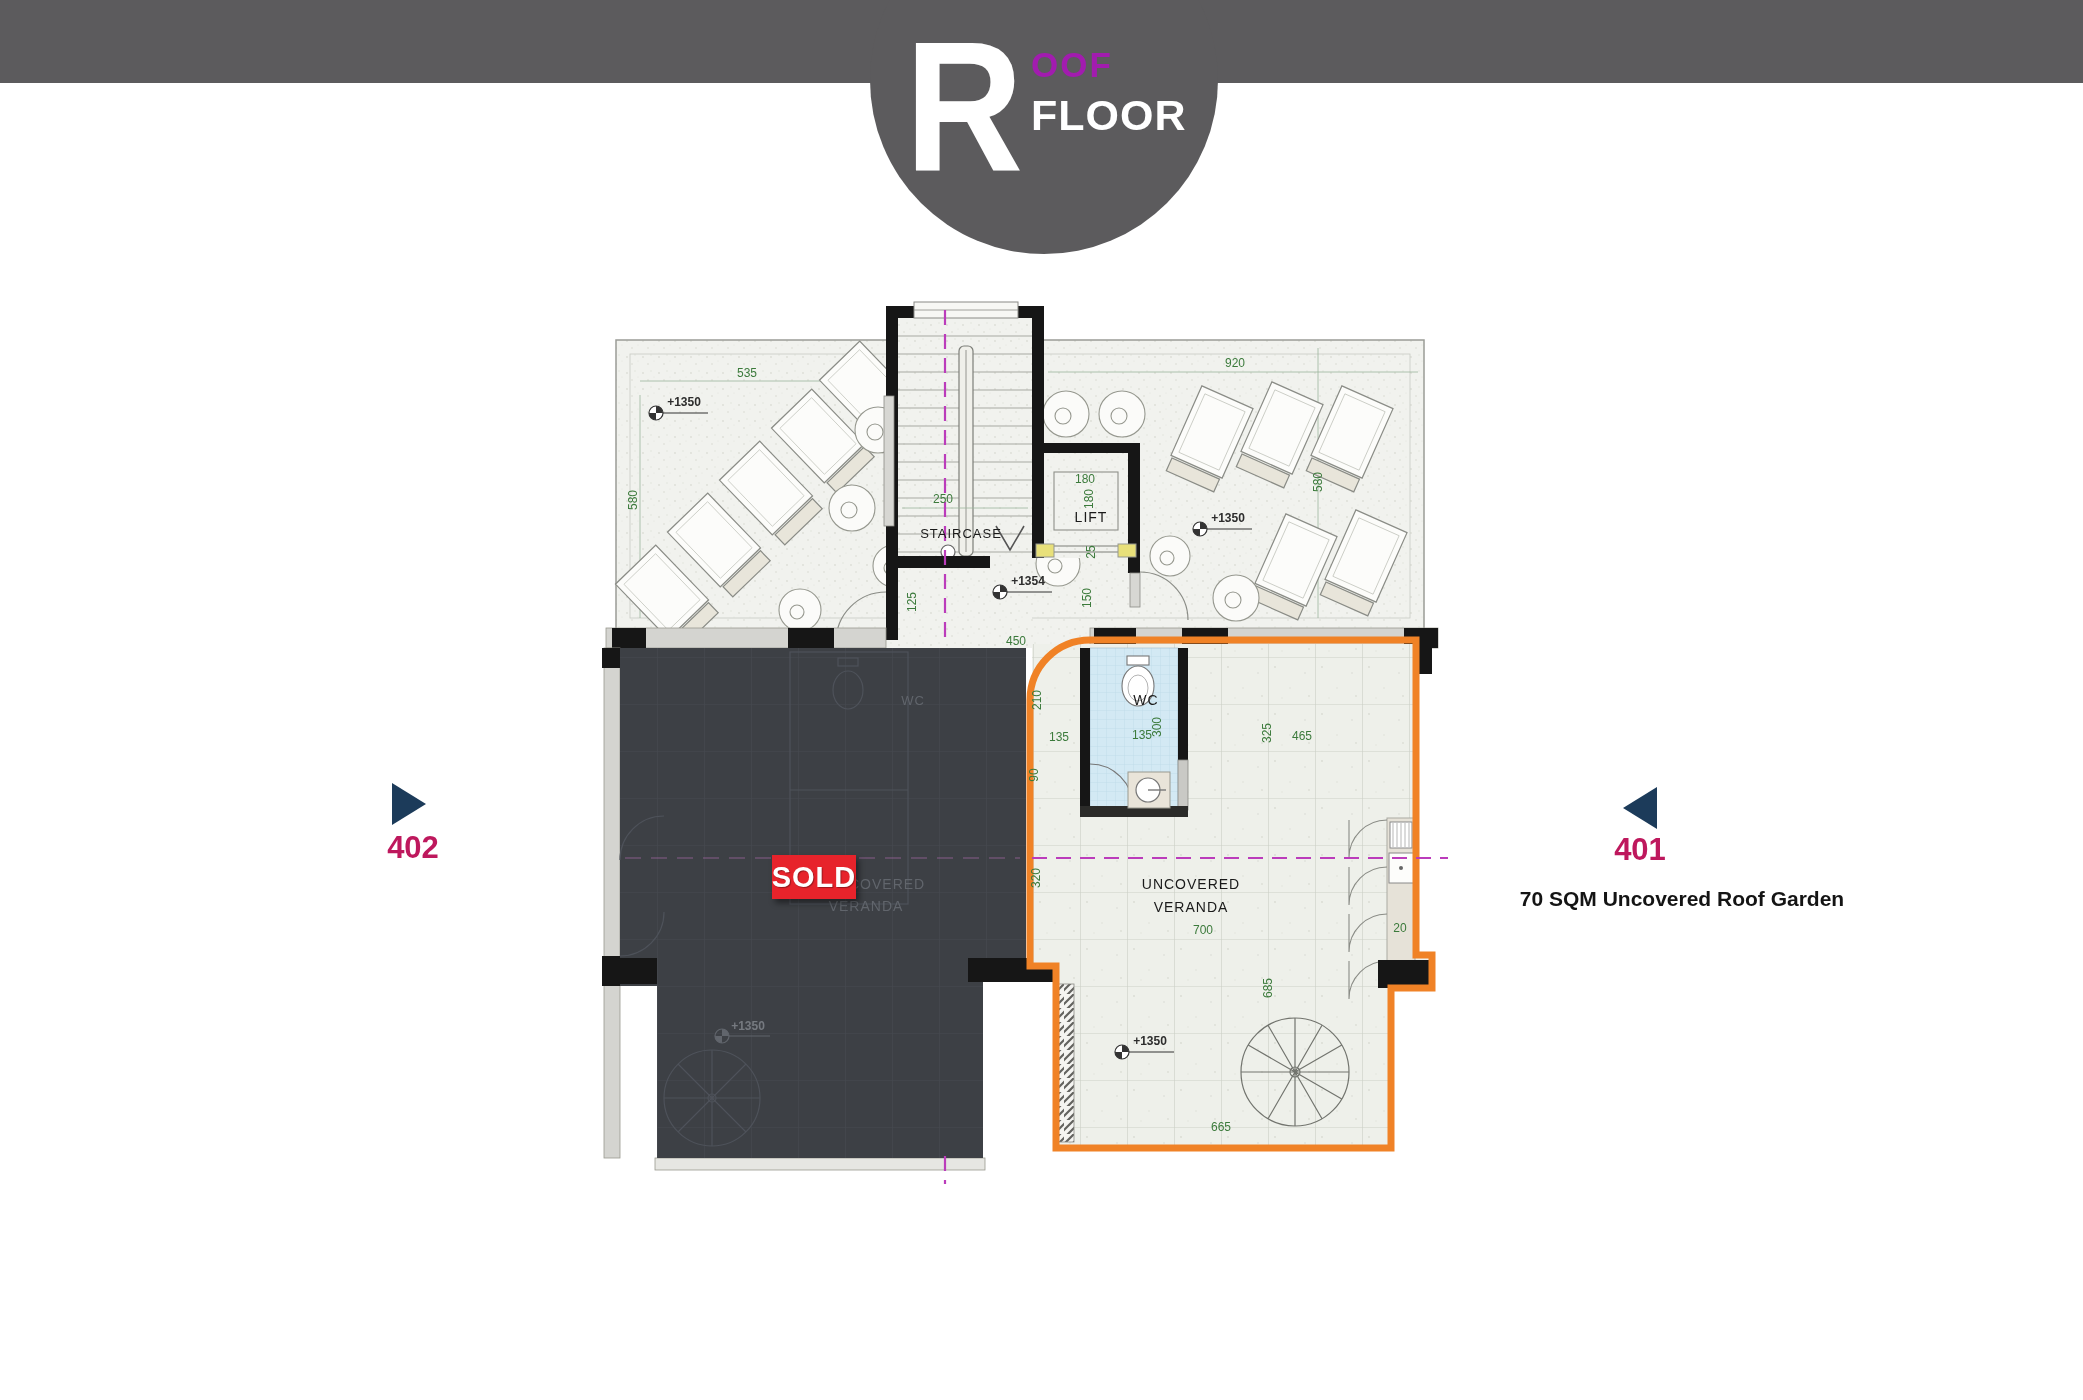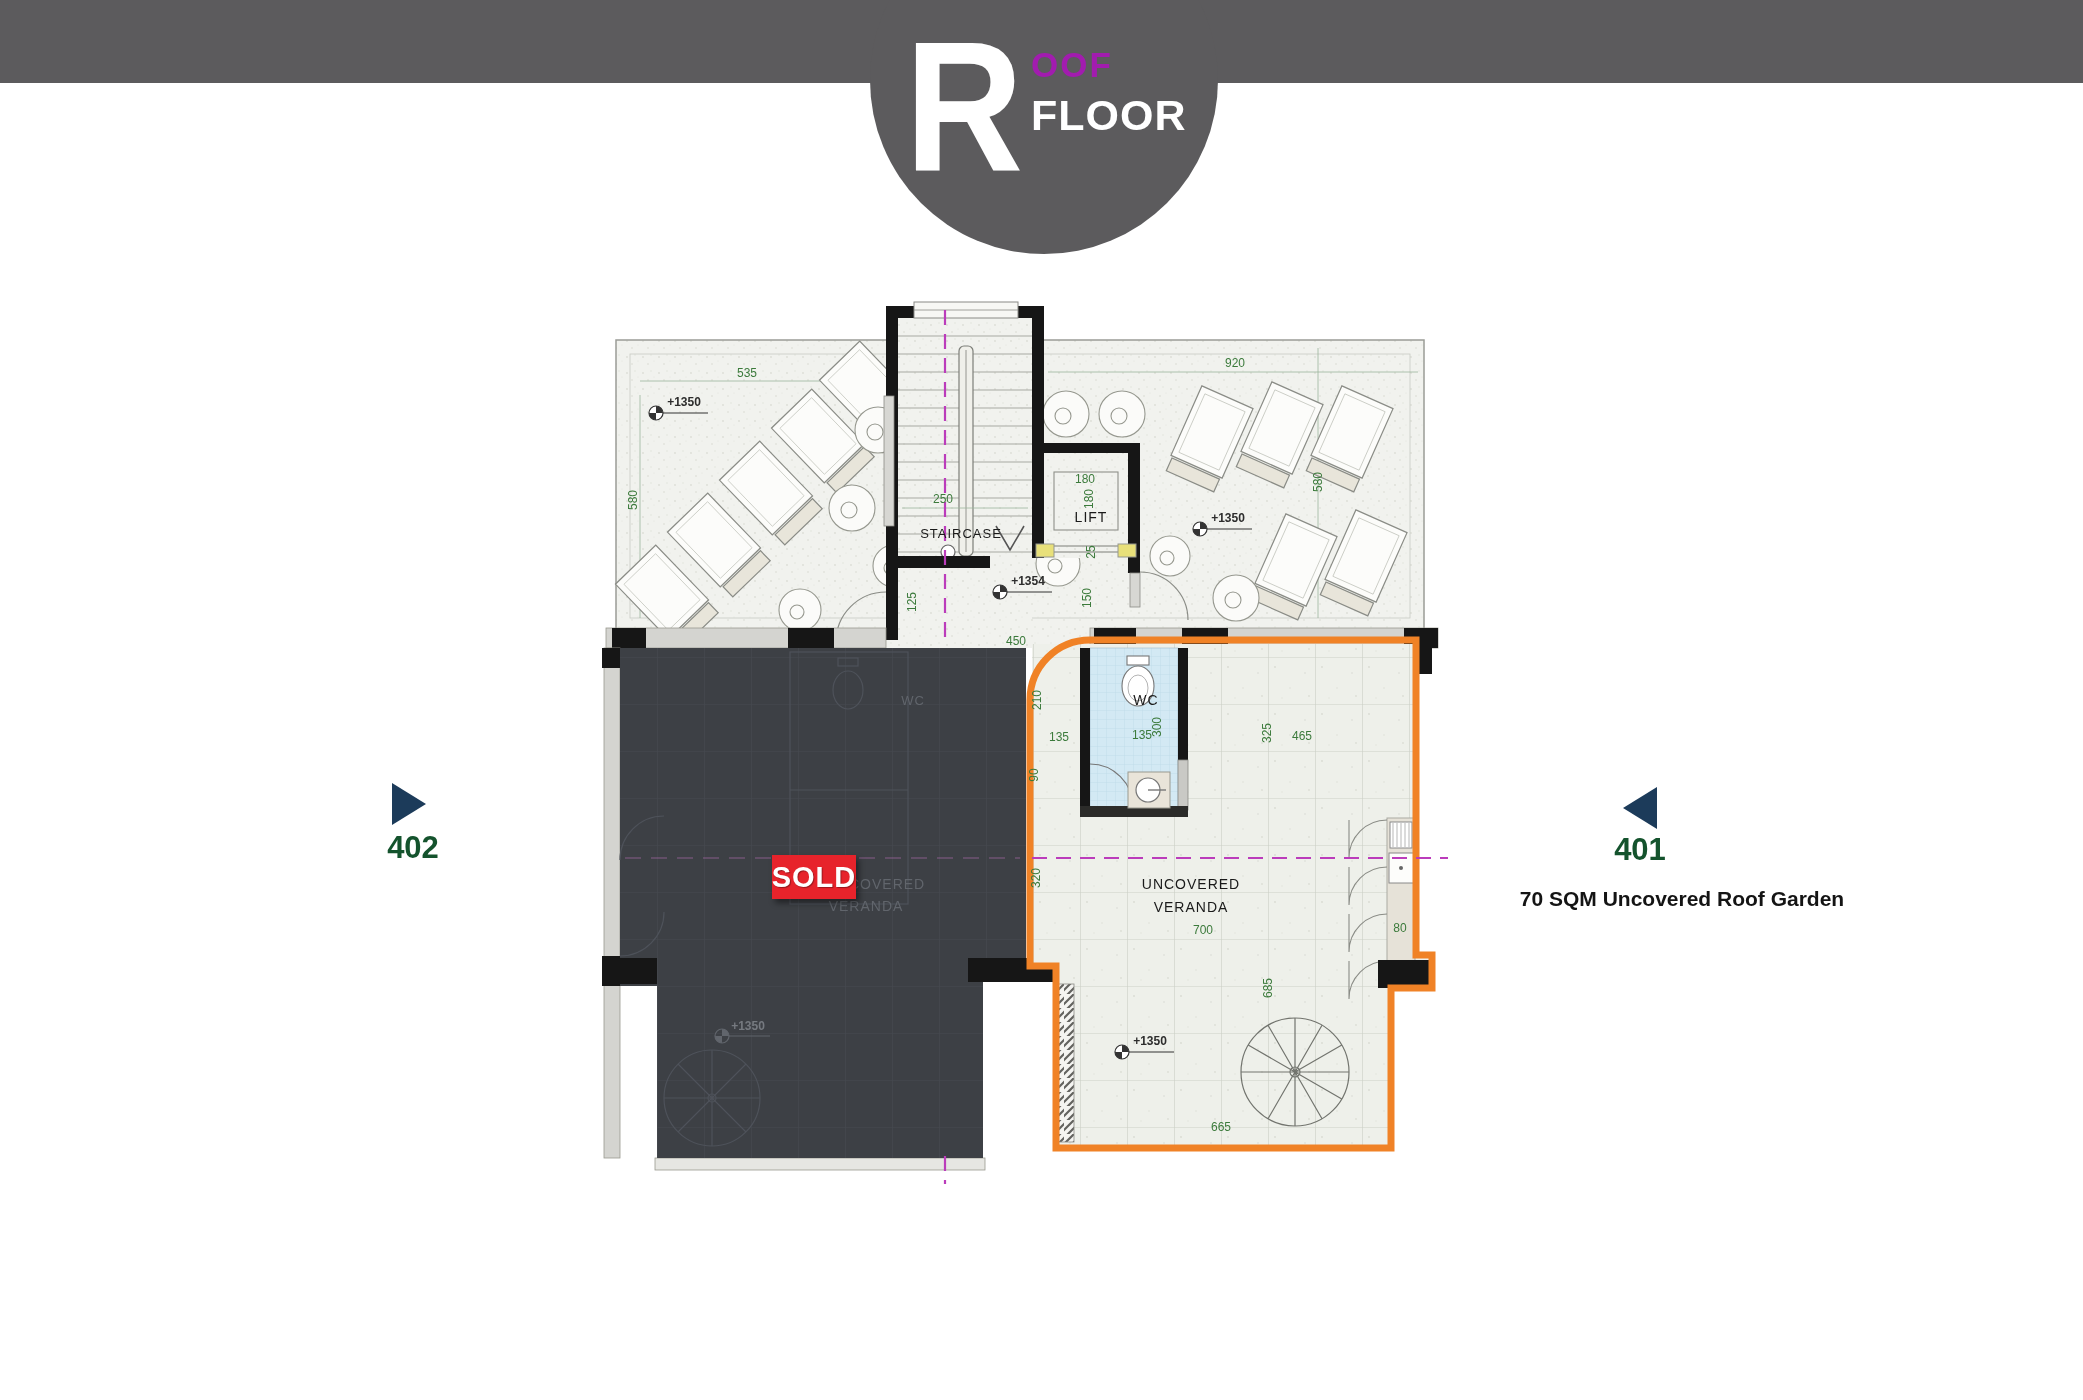--- a/index.html
+++ b/index.html
@@ -22,21 +22,21 @@
   .ghost{color:#61656c;}
   
   .sold{position:absolute;left:772px;top:855px;width:84px;height:44px;background:#e7232b;color:#fff;
         display:flex;align-items:center;justify-content:center;font-size:29px;font-weight:700;letter-spacing:1px;
         box-shadow:3px 4px 6px rgba(0,0,0,.45);text-shadow:1px 1px 1px rgba(0,0,0,.35);}
   
   .tri-right{position:absolute;left:392px;top:783px;width:0;height:0;
              border-top:21px solid transparent;border-bottom:21px solid transparent;border-left:34px solid #1c3b5a;cursor:pointer;}
   .tri-left{position:absolute;left:1623px;top:787px;width:0;height:0;
             border-top:21px solid transparent;border-bottom:21px solid transparent;border-right:34px solid #1c3b5a;cursor:pointer;}
-  .unit-num{color:#14532d;font-size:31px;font-weight:700;cursor:pointer;}
+  .unit-num{color:#be185d;font-size:31px;font-weight:700;cursor:pointer;}
   .unit-note{color:#141414;font-size:21px;font-weight:700;}
   svg.plan{position:absolute;left:0;top:0;}
 </style>
 </head>
 <body>
 
 <div id="stage">
 
   <svg class="plan" width="2083" height="1400" viewBox="0 0 2083 1400">
     <defs>
@@ -329,21 +329,21 @@
   <div class="lbl dim" style="left:1016px;top:613px;margin-top:28px;">450</div>
   <div class="lbl dim" style="left:1059px;top:737px;">135</div>
   <div class="lbl dim" style="left:1142px;top:735px;">135</div>
   <div class="lbl dim rot" style="left:1157px;top:727px;">300</div>
   <div class="lbl dim rot" style="left:1267px;top:733px;">325</div>
   <div class="lbl dim" style="left:1302px;top:736px;">465</div>
   <div class="lbl dim rot" style="left:1037px;top:700px;">210</div>
   <div class="lbl dim rot" style="left:1034px;top:775px;">90</div>
   <div class="lbl dim rot" style="left:1036px;top:878px;">320</div>
   <div class="lbl dim" style="left:1203px;top:930px;">700</div>
-  <div class="lbl dim" style="left:1400px;top:928px;">80</div>
+  <div class="lbl dim" style="left:1400px;top:928px;">20</div>
   <div class="lbl dim rot" style="left:1268px;top:988px;">685</div>
   <div class="lbl dim" style="left:1221px;top:1127px;">665</div>
 
   <div class="lbl lvl" style="left:684px;top:402px;">+1350</div>
   <div class="lbl lvl" style="left:1228px;top:518px;">+1350</div>
   <div class="lbl lvl" style="left:1028px;top:581px;">+1354</div>
   <div class="lbl lvl" style="left:1150px;top:1041px;">+1350</div>
   <div class="lbl lvl faint" style="left:748px;top:1026px;">+1350</div>
 
   <div class="sold">SOLD</div>

